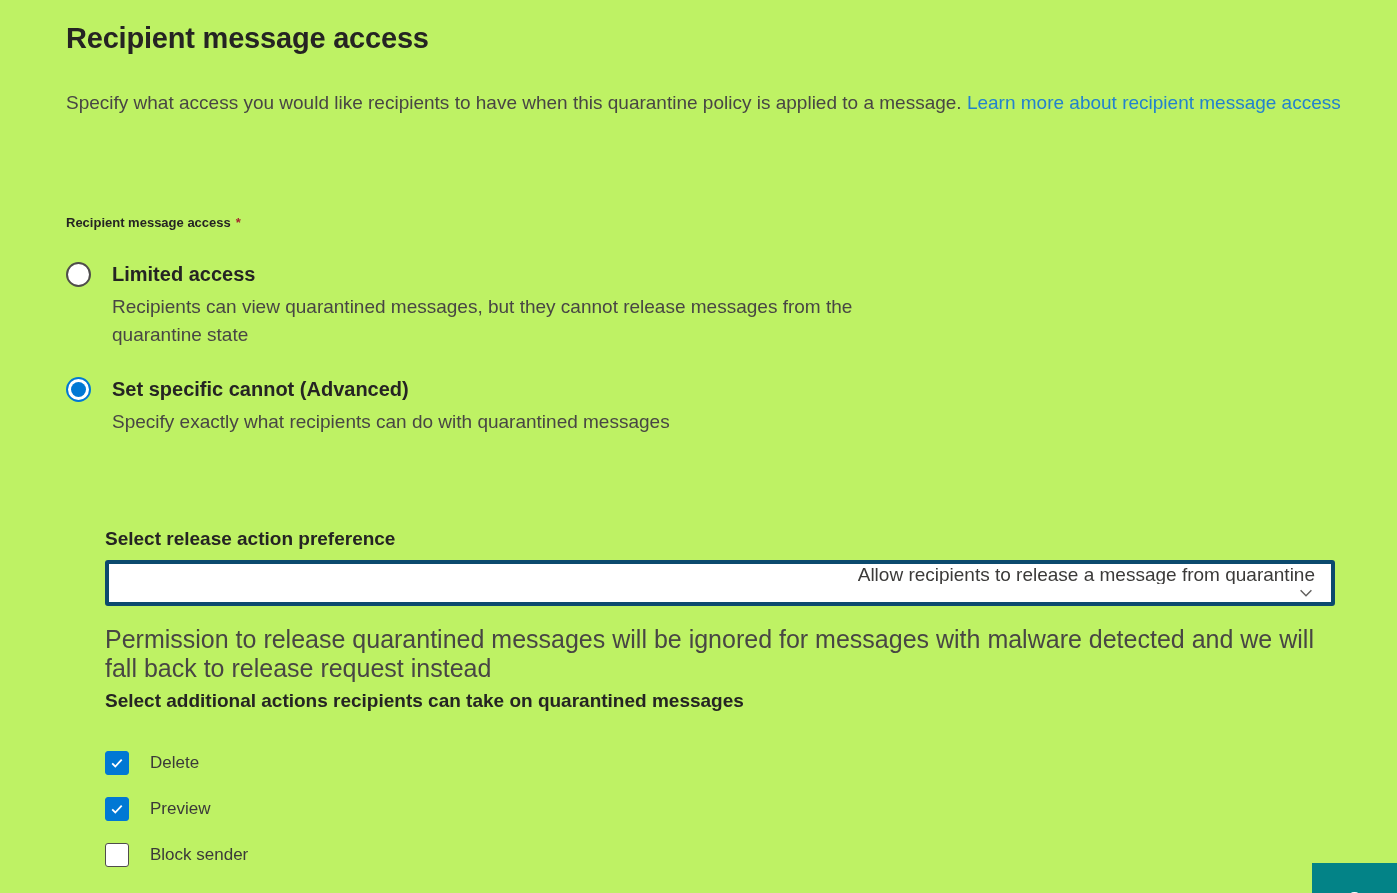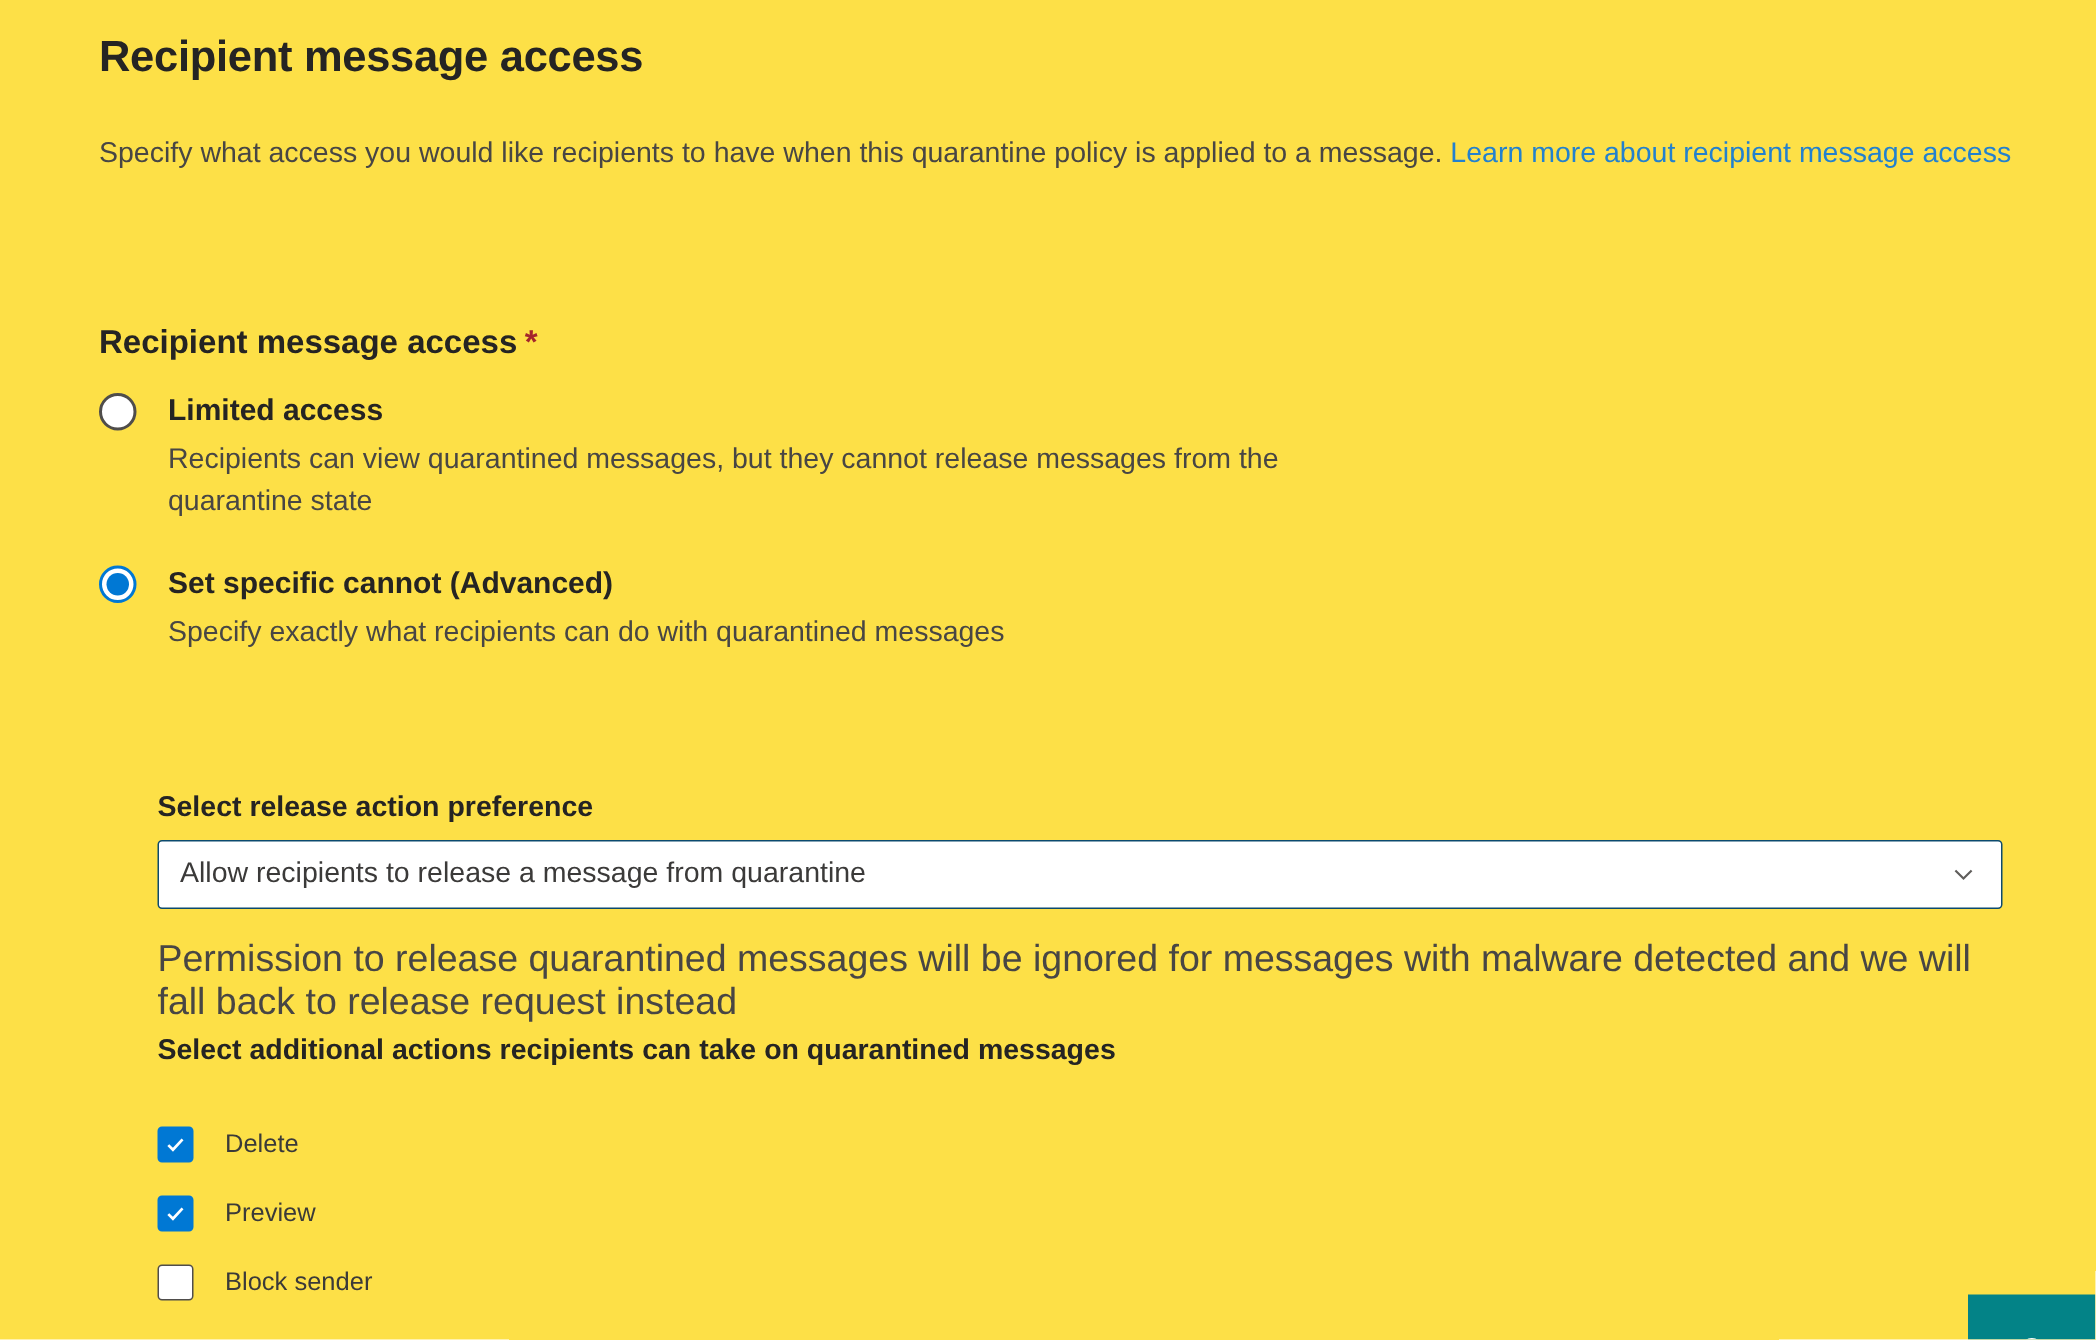--- a/index.html
+++ b/index.html
@@ -5,21 +5,21 @@
   * { margin: 0; padding: 0; box-sizing: border-box; }
   html, body { background: #ffffff; }
   body {
     font-family: "Liberation Sans", "DejaVu Sans", sans-serif;
     color: #484644;
   }
   .screen {
     position: relative;
     width: 1397px;
     height: 893px;
-    background: #fde047;
+    background: #bef264;
     overflow: hidden;
   }
   .page-title {
     position: absolute;
     left: 66px; top: 22px;
     font-size: 29px;
     font-weight: 700;
     color: #252423;
     letter-spacing: -0.2px;
   }
@@ -32,21 +32,21 @@
     color: #484644;
   }
   .link {
     color: #2381ce;
     text-decoration: none;
     cursor: pointer;
   }
   .group-label {
     position: absolute;
     left: 66px; top: 215px;
-    font-size: 22px;
+    font-size: 13px;
     font-weight: 700;
     color: #252423;
   }
   .req { color: #a4262c; margin-left: 5px; font-weight: 700; }
 
   .radio-option { position: absolute; left: 66px; }
   .radio-option.opt0 { top: 260px; }
   .radio-option.opt1 { top: 375px; }
   .radio {
     position: absolute;
@@ -88,28 +88,29 @@
     font-weight: 700;
     color: #252423;
   }
   .release-label { top: 528px; text-align: center; }
   .additional-label { top: 690px; }
 
   .dropdown {
     position: absolute;
     left: 105px; top: 560px;
     width: 1230px; height: 46px;
-    border: 1px solid #0c4a6e;
+    border: 4px solid #0c4a6e;
     border-radius: 3px;
     background: #fff;
     display: flex;
-    align-items: center;
+    align-items: flex-end;
     justify-content: space-between;
     padding: 0 16px 0 14px;
     cursor: pointer;
+    flex-direction: column;
   }
   .dropdown-value {
     font-size: 19px;
     color: #3b3a39;
     white-space: nowrap;
     overflow: hidden;
   }
   .chevron { width: 18px; height: 18px; flex: 0 0 auto; }
 
   .note {

